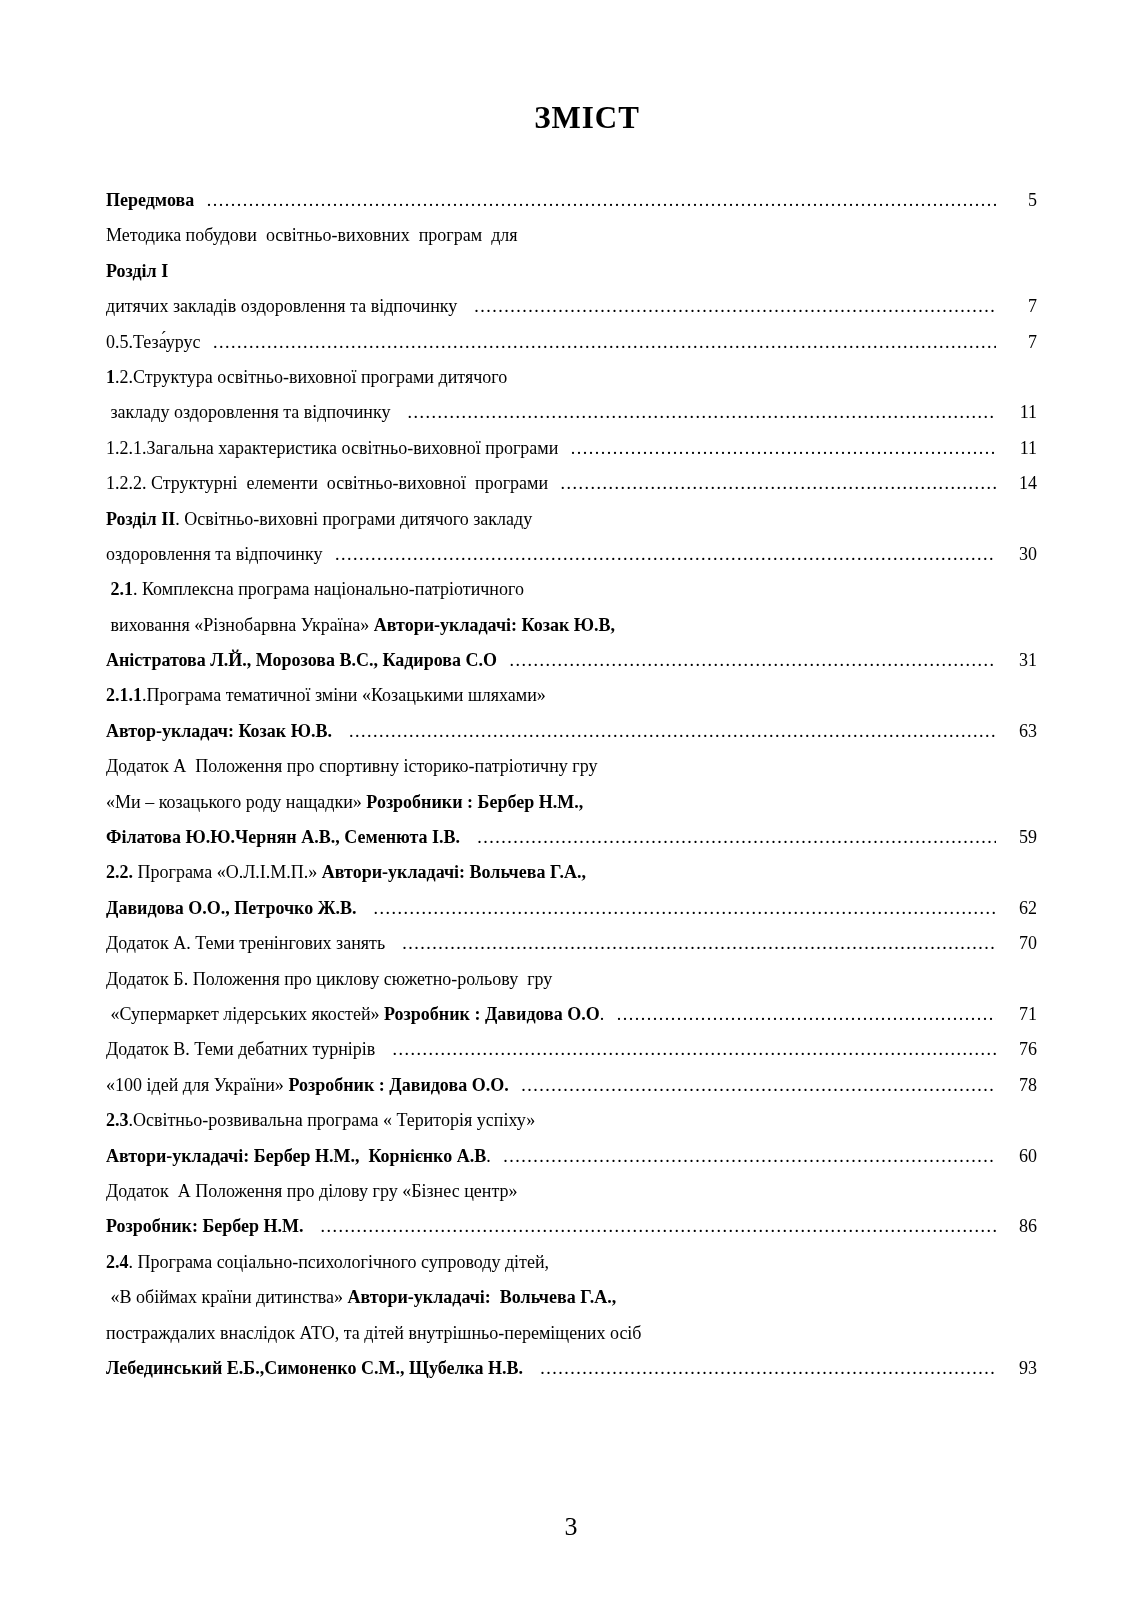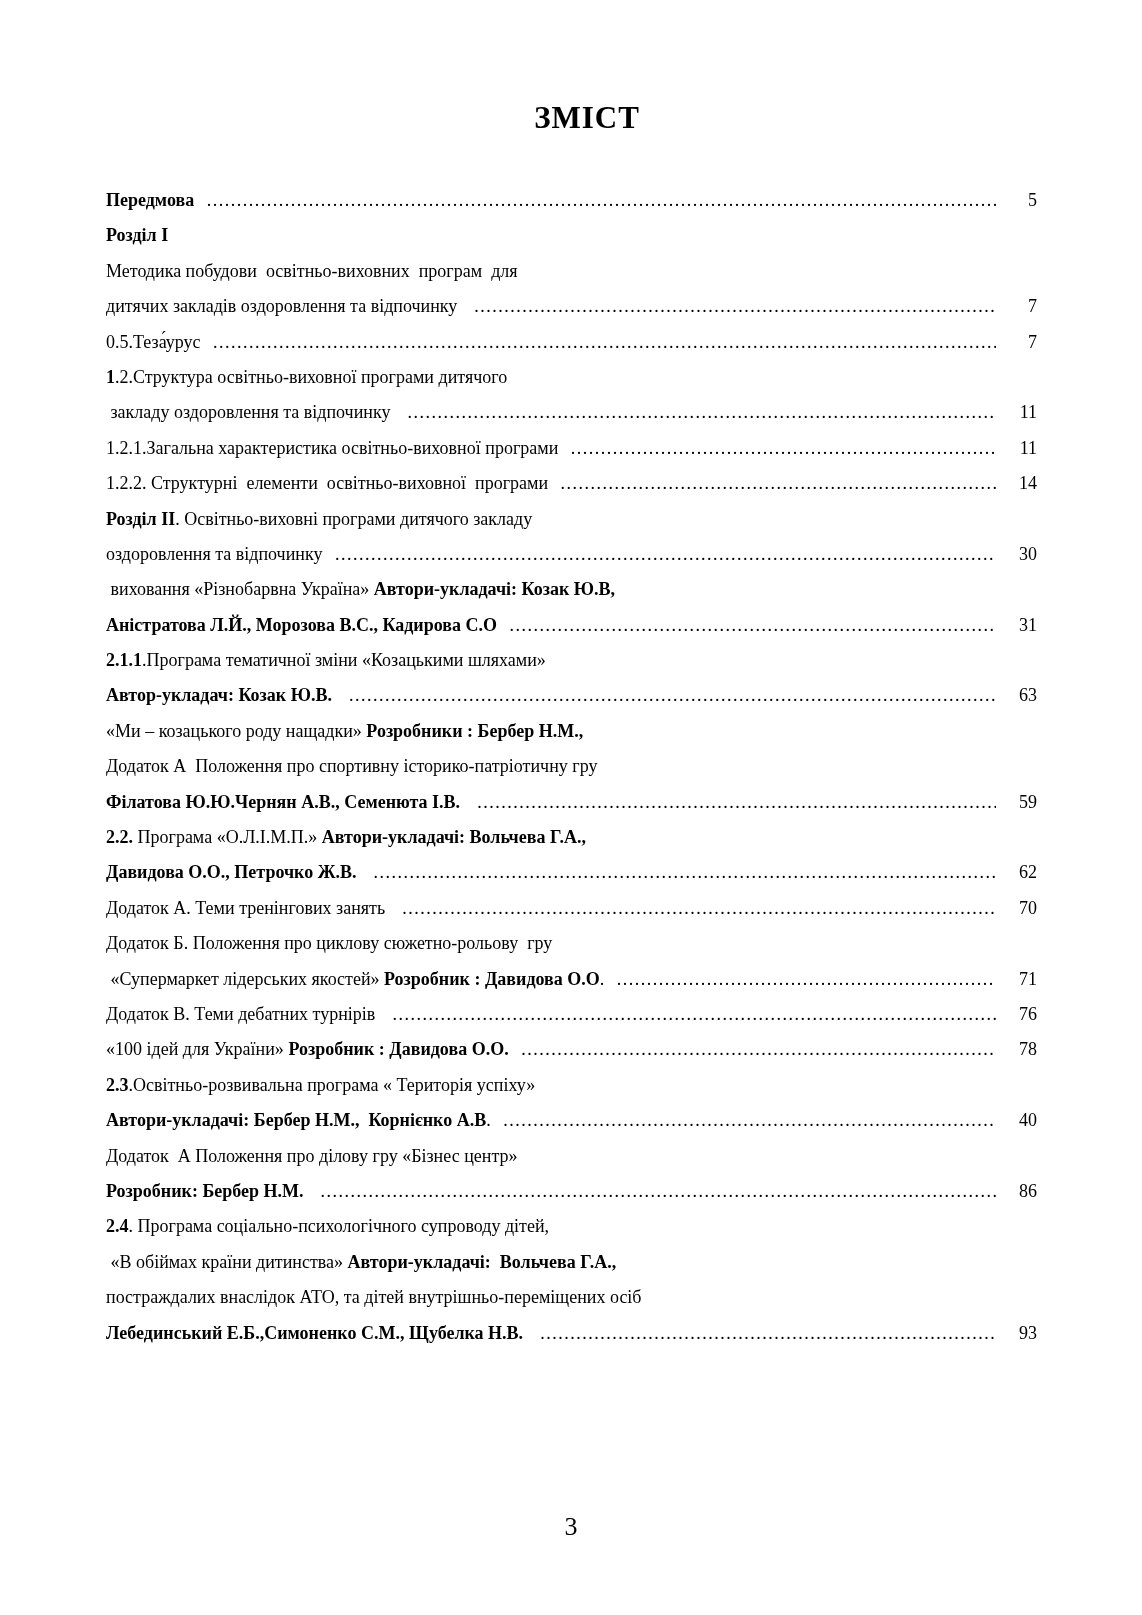--- a/index.html
+++ b/index.html
@@ -85,26 +85,26 @@
 
   <div class="doc-title">ЗМІСТ</div>
 
   <div class="toc">
       <div class="toc-line">
         <span class="txt"><span class="b">Передмова </span></span>
         <span class="leader"></span>
         <span class="pagenum">5</span>
       </div>
       <div class="toc-line">
+        <span class="txt"><span>Методика побудови  освітньо-виховних  програм  для</span></span>
+      </div>
+      <div class="toc-line">
         <span class="txt"><span class="b">Розділ I</span></span>
       </div>
       <div class="toc-line">
-        <span class="txt"><span>Методика побудови  освітньо-виховних  програм  для</span></span>
-      </div>
-      <div class="toc-line">
         <span class="txt"><span>дитячих закладів оздоровлення та відпочинку  </span></span>
         <span class="leader"></span>
         <span class="pagenum">7</span>
       </div>
       <div class="toc-line">
         <span class="txt"><span>0.5.Теза́урус </span></span>
         <span class="leader"></span>
         <span class="pagenum">7</span>
       </div>
       <div class="toc-line">
@@ -127,42 +127,45 @@
       </div>
       <div class="toc-line">
         <span class="txt"><span class="b">Розділ II</span><span>. Освітньо-виховні програми дитячого закладу</span></span>
       </div>
       <div class="toc-line">
         <span class="txt"><span>оздоровлення та відпочинку </span></span>
         <span class="leader"></span>
         <span class="pagenum">30</span>
       </div>
       <div class="toc-line">
+        <span class="txt"><span class="b"> 2.1</span><span>. Комплексна програма національно-патріотичного</span></span>
+      </div>
+      <div class="toc-line">
         <span class="txt"><span> виховання «Різнобарвна Україна» </span><span class="b">Автори-укладачі: Козак Ю.В,</span></span>
       </div>
       <div class="toc-line">
         <span class="txt"><span class="b">Аністратова Л.Й., Морозова В.С., Кадирова С.О </span></span>
         <span class="leader"></span>
         <span class="pagenum">31</span>
       </div>
       <div class="toc-line">
         <span class="txt"><span class="b">2.1.1</span><span>.Програма тематичної зміни «Козацькими шляхами»</span></span>
       </div>
       <div class="toc-line">
         <span class="txt"><span class="b">Автор-укладач: Козак Ю.В.  </span></span>
         <span class="leader"></span>
         <span class="pagenum">63</span>
       </div>
       <div class="toc-line">
+        <span class="txt"><span>Додаток А  Положення про спортивну історико-патріотичну гру</span></span>
+      </div>
+      <div class="toc-line">
         <span class="txt"><span>«Ми – козацького роду нащадки» </span><span class="b">Розробники : Бербер Н.М.,</span></span>
       </div>
       <div class="toc-line">
-        <span class="txt"><span>Додаток А  Положення про спортивну історико-патріотичну гру</span></span>
-      </div>
-      <div class="toc-line">
         <span class="txt"><span class="b">Філатова Ю.Ю.Чернян А.В., Семенюта І.В.  </span></span>
         <span class="leader"></span>
         <span class="pagenum">59</span>
       </div>
       <div class="toc-line">
         <span class="txt"><span class="b">2.2.</span><span> Програма «О.Л.І.М.П.» </span><span class="b">Автори-укладачі: Вольчева Г.А.,</span></span>
       </div>
       <div class="toc-line">
         <span class="txt"><span class="b">Давидова О.О., Петрочко Ж.В.  </span></span>
         <span class="leader"></span>
@@ -190,21 +193,21 @@
         <span class="txt"><span>«100 ідей для України» </span><span class="b">Розробник : Давидова О.О.</span><span> </span></span>
         <span class="leader"></span>
         <span class="pagenum">78</span>
       </div>
       <div class="toc-line">
         <span class="txt"><span class="b">2.3</span><span>.Освітньо-розвивальна програма « Територія успіху»</span></span>
       </div>
       <div class="toc-line">
         <span class="txt"><span class="b">Автори-укладачі: Бербер Н.М.,  Корнієнко А.В</span><span>. </span></span>
         <span class="leader"></span>
-        <span class="pagenum">40</span>
+        <span class="pagenum">60</span>
       </div>
       <div class="toc-line">
         <span class="txt"><span>Додаток  А Положення про ділову гру «Бізнес центр»</span></span>
       </div>
       <div class="toc-line">
         <span class="txt"><span class="b">Розробник: Бербер Н.М.  </span></span>
         <span class="leader"></span>
         <span class="pagenum">86</span>
       </div>
       <div class="toc-line">

